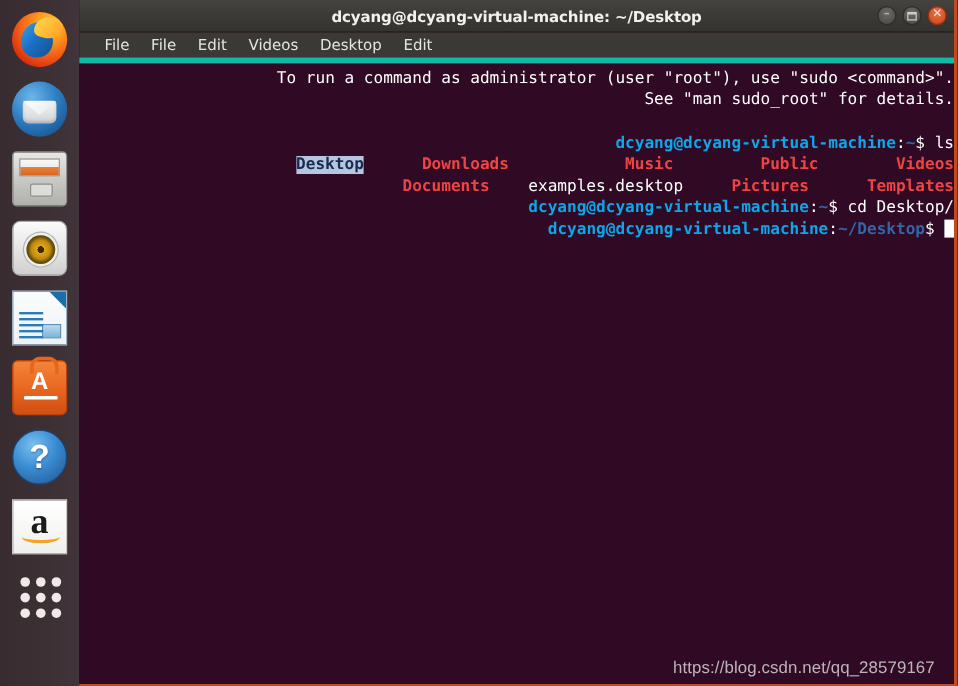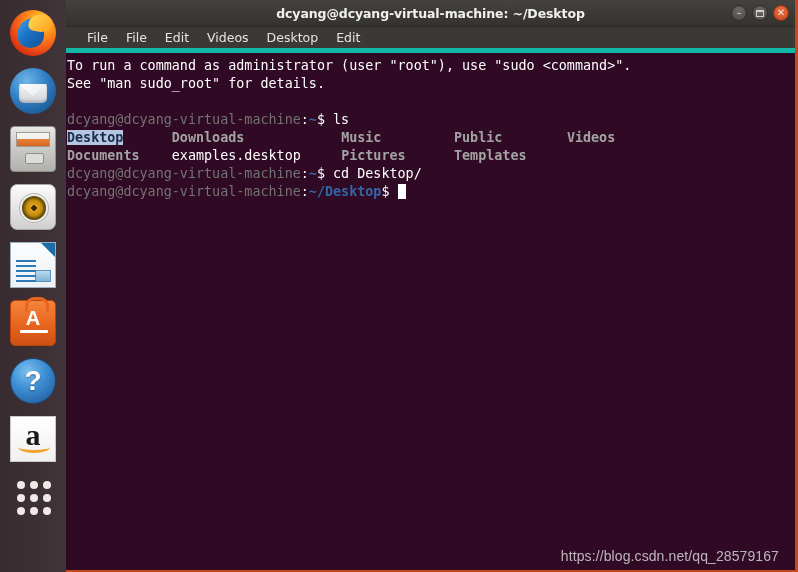--- a/index.html
+++ b/index.html
@@ -272,28 +272,29 @@
     flex: 1 1 auto;
     background: #300a24;
     padding: 4px 0 0 1px;
     font-family: "DejaVu Sans Mono", monospace;
     font-size: 13.4px;
     line-height: 18px;
     color: #ffffff;
     white-space: pre;
     overflow: hidden;
     position: relative;
+    text-align: right;
   }
   .line { height: 18px; white-space: pre; }
   .blank { height: 18px; }
 
-  .c-green  { color: #737373; font-weight: normal; }
+  .c-green  { color: #0ea5e9; font-weight: bold; }
   .c-white  { color: #ffffff; }
   .c-blue   { color: #3465a4; font-weight: bold; }
-  .c-dirblue{ color: #a3a3a3; font-weight: bold; }
+  .c-dirblue{ color: #ef4444; font-weight: bold; }
   .c-sel    { background: #b5c6e0; color: #1a2b4d; }
   .cursor   {
     display: inline-block;
     background: #ffffff;
     width: 8px; height: 15px;
     vertical-align: -3px;
   }
 
   #watermark {
     position: absolute;

